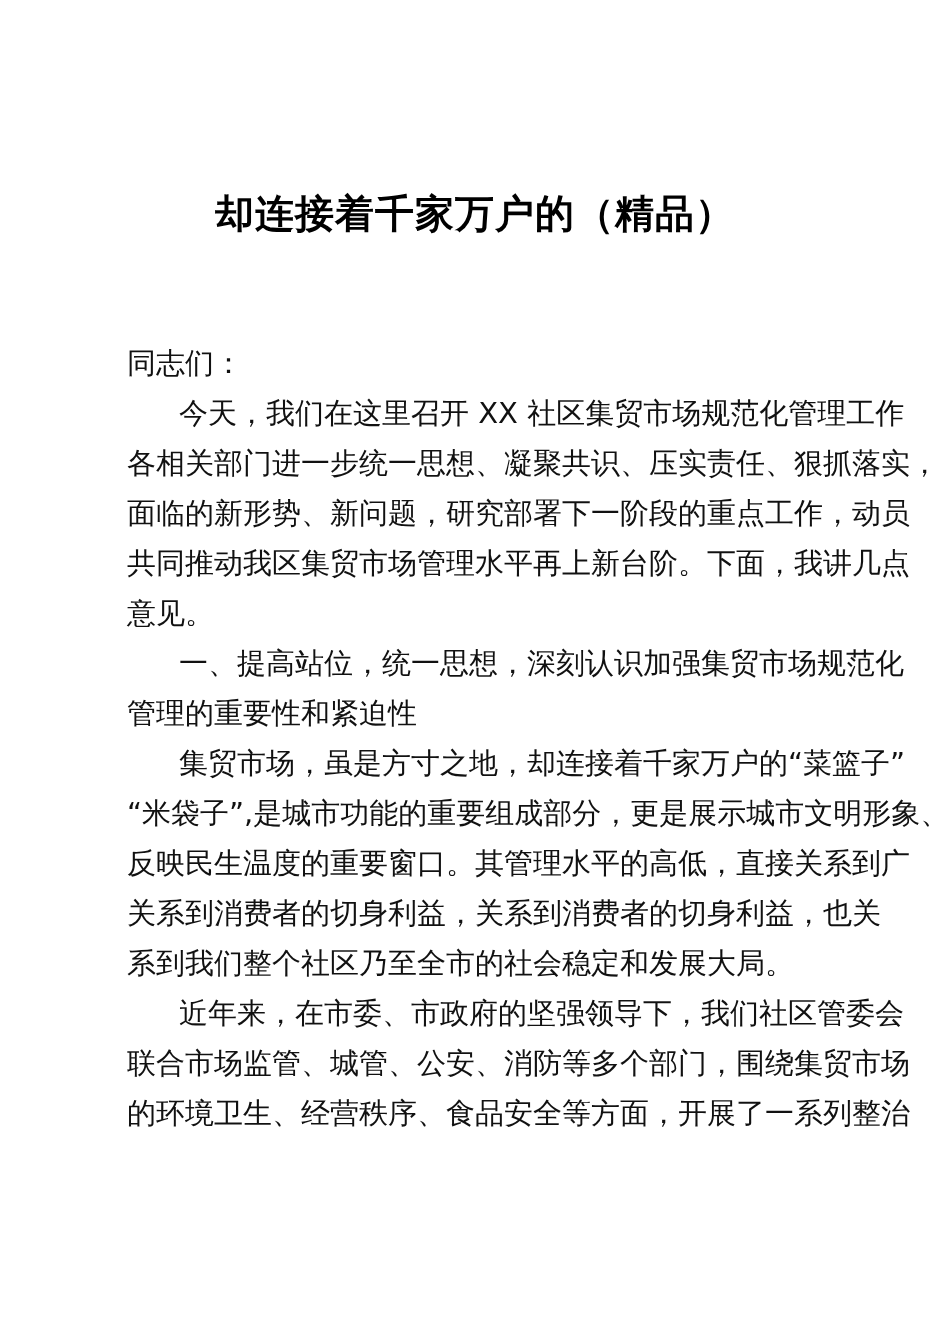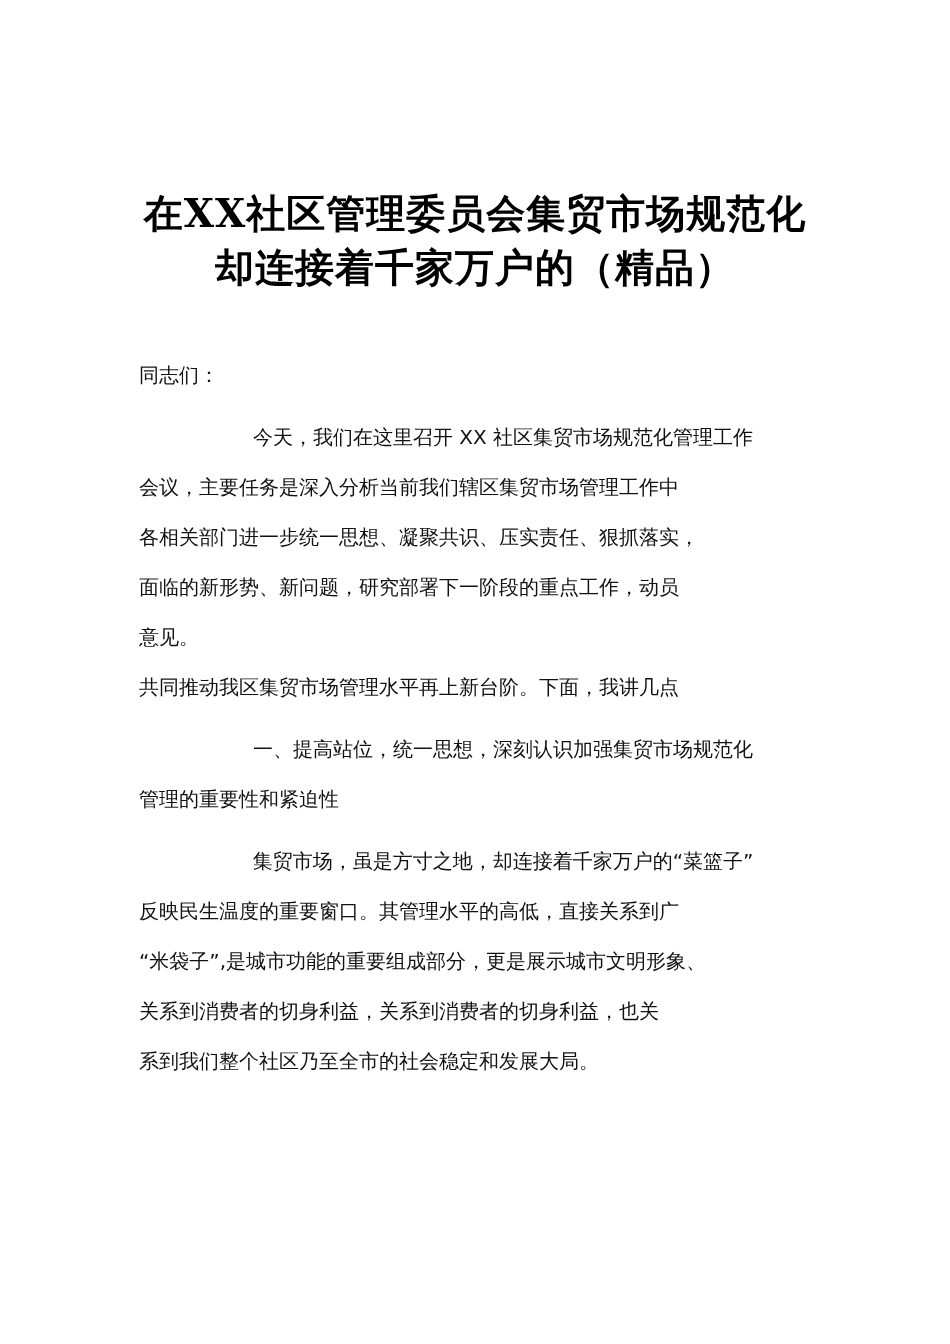--- a/index.html
+++ b/index.html
@@ -36,62 +36,65 @@
       margin: 0;
     }
     .title span { display: block; white-space: nowrap; }
     .body {
       position: absolute;
       left: 127px;
       top: 338px;
       width: 700px;
     }
     .para {
-      margin: 12px;
-      font-size: 20px;
+      margin: 0;
+      font-size: 29px;
       line-height: 50px;
       white-space: nowrap;
     }
     .para .line { display: block; height: 50px; }
     .indent { padding-left: 52px; text-align: center; }
     .heading { font-weight: normal; }
   </style>
 </head>
 <body>
 
 <div class="page">
 
   <h1 class="title">
-    <span>在XX社区管理委员会集贸市场规范化</span>
     <span>却连接着千家万户的（精品）</span>
   </h1>
 
   <div class="body">
 
     <p class="para">
       <span class="line">同志们：</span>
     </p>
 
     <p class="para">
       <span class="line indent">今天，我们在这里召开 XX 社区集贸市场规范化管理工作</span>
-      <span class="line">会议，主要任务是深入分析当前我们辖区集贸市场管理工作中</span>
       <span class="line">各相关部门进一步统一思想、凝聚共识、压实责任、狠抓落实，</span>
       <span class="line">面临的新形势、新问题，研究部署下一阶段的重点工作，动员</span>
+      <span class="line">共同推动我区集贸市场管理水平再上新台阶。下面，我讲几点</span>
       <span class="line">意见。</span>
-      <span class="line">共同推动我区集贸市场管理水平再上新台阶。下面，我讲几点</span>
     </p>
 
     <p class="para heading">
       <span class="line indent">一、提高站位，统一思想，深刻认识加强集贸市场规范化</span>
       <span class="line">管理的重要性和紧迫性</span>
     </p>
 
     <p class="para">
       <span class="line indent">集贸市场，虽是方寸之地，却连接着千家万户的“菜篮子”</span>
+      <span class="line">“米袋子”,是城市功能的重要组成部分，更是展示城市文明形象、</span>
       <span class="line">反映民生温度的重要窗口。其管理水平的高低，直接关系到广</span>
-      <span class="line">“米袋子”,是城市功能的重要组成部分，更是展示城市文明形象、</span>
       <span class="line">关系到消费者的切身利益，关系到消费者的切身利益，也关</span>
       <span class="line">系到我们整个社区乃至全市的社会稳定和发展大局。</span>
     </p>
 
+    <p class="para">
+      <span class="line indent">近年来，在市委、市政府的坚强领导下，我们社区管委会</span>
+      <span class="line">联合市场监管、城管、公安、消防等多个部门，围绕集贸市场</span>
+      <span class="line">的环境卫生、经营秩序、食品安全等方面，开展了一系列整治</span>
+    </p>
 
   </div>
 </div>
 
 </body></html>

